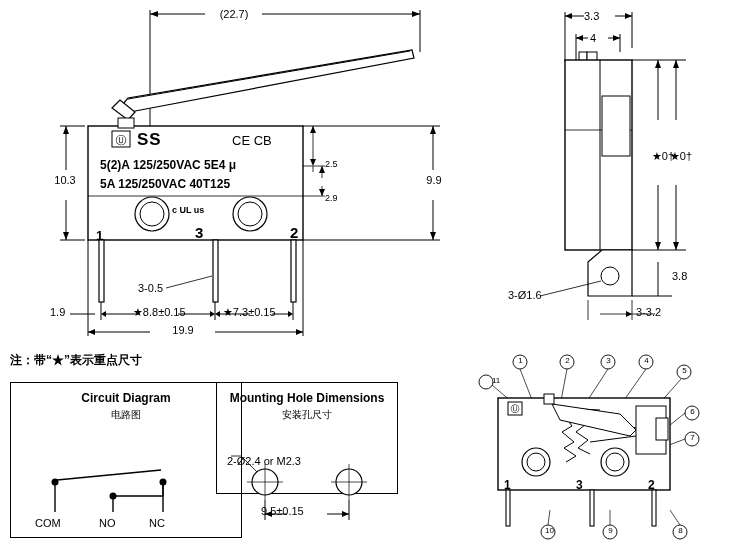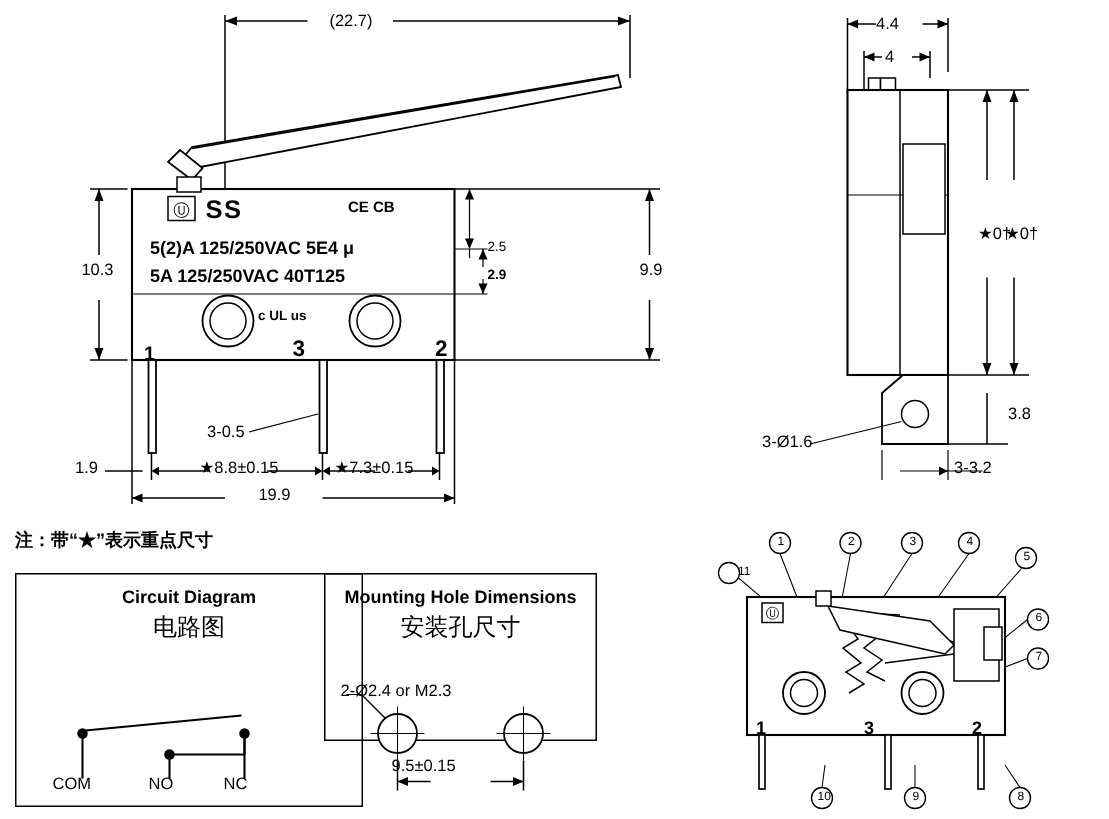--- a/index.html
+++ b/index.html
@@ -18,21 +18,21 @@
   svg{display:block;}
   .panel{
     position:absolute;
     border:1px solid #000;
     box-sizing:border-box;
   }
   .panel-title{
     text-align:center;font-weight:bold;font-size:12px;
   }
   .panel-sub{
-    text-align:center;font-size:16px;
+    text-align:center;font-size:10px;
   }
   .note{font-size:12px;}
   .circ-num{
     font-size:8px;
   }
 </style>
 </head>
 <body>
 
 <div class="abs" style="left:0;top:0;width:470px;height:340px;">
@@ -137,29 +137,29 @@
     <g stroke="#000" stroke-width="0.8" fill="none">
       <line x1="166" y1="288" x2="212" y2="276"></line>
     </g>
   </svg>
 </div>
 
 <div class="abs lbl" style="left:205px;top:8px;width:58px;text-align:center;">(22.7)</div>
 <div class="abs lbl" style="left:48px;top:174px;width:34px;text-align:center;">10.3</div>
 <div class="abs lbl" style="left:421px;top:174px;width:26px;text-align:center;">9.9</div>
 <div class="abs lbl-sm" style="left:325px;top:160px;">2.5</div>
-<div class="abs lbl-sm" style="left:325px;top:179px;font-weight:bold;">2.9</div>
+<div class="abs lbl-sm" style="left:325px;top:194px;">2.9</div>
 <div class="abs lbl" style="left:50px;top:306px;text-align:right;">1.9</div>
 <div class="abs lbl" style="left:133px;top:306px;">★8.8±0.15</div>
 <div class="abs lbl" style="left:223px;top:306px;">★7.3±0.15</div>
 <div class="abs lbl" style="left:150px;top:324px;width:66px;text-align:center;">19.9</div>
 <div class="abs lbl" style="left:138px;top:282px;">3-0.5</div>
 
 <div class="abs lbl-b" style="left:137px;top:130px;font-size:17px;letter-spacing:1px;">SS</div>
-<div class="abs" style="left:232px;top:133px;font-size:10px;font-weight:bold;">CE  CB</div>
+<div class="abs" style="left:232px;top:133px;font-size:13px;font-weight:normal;">CE  CB</div>
 <div class="abs" style="left:100px;top:158px;font-size:12px;font-weight:bold;">5(2)A 125/250VAC 5E4 μ</div>
 <div class="abs" style="left:100px;top:177px;font-size:12px;font-weight:bold;">5A  125/250VAC 40T125</div>
 <div class="abs lbl-sm" style="left:172px;top:206px;font-weight:bold;">c UL us</div>
 <div class="abs" style="left:96px;top:228px;font-size:13px;font-weight:bold;">1</div>
 <div class="abs" style="left:195px;top:224px;font-size:15px;font-weight:bold;">3</div>
 <div class="abs" style="left:290px;top:224px;font-size:15px;font-weight:bold;">2</div>
 
 <div class="abs" style="left:480px;top:0;width:259px;height:340px;">
   <svg width="259" height="340" viewBox="0 0 259 340">
 
@@ -211,21 +211,21 @@
 
       <line x1="108" y1="300" x2="108" y2="320"></line>
       <line x1="152" y1="300" x2="152" y2="320"></line>
       <line x1="120" y1="314" x2="152" y2="314"></line>
       <line x1="152" y1="314" x2="175" y2="314"></line>
     </g>
     <polygon points="152,314 146,311 146,317" fill="#000"></polygon>
   </svg>
 </div>
 
-<div class="abs lbl" style="left:584px;top:10px;">4.4</div>
+<div class="abs lbl" style="left:584px;top:10px;">3.3</div>
 <div class="abs lbl" style="left:590px;top:32px;">4</div>
 <div class="abs lbl" style="left:652px;top:150px;">★0†</div>
 <div class="abs lbl" style="left:670px;top:150px;">★0†</div>
 <div class="abs lbl" style="left:672px;top:270px;">3.8</div>
 <div class="abs lbl" style="left:508px;top:289px;">3-Ø1.6</div>
 <div class="abs lbl" style="left:636px;top:306px;">3-3.2</div>
 
 <div class="abs note" style="left:10px;top:352px;font-weight:bold;">注：带“★”表示重点尺寸</div>
 
 <div class="panel" style="left:10px;top:382px;width:232px;height:156px;">

